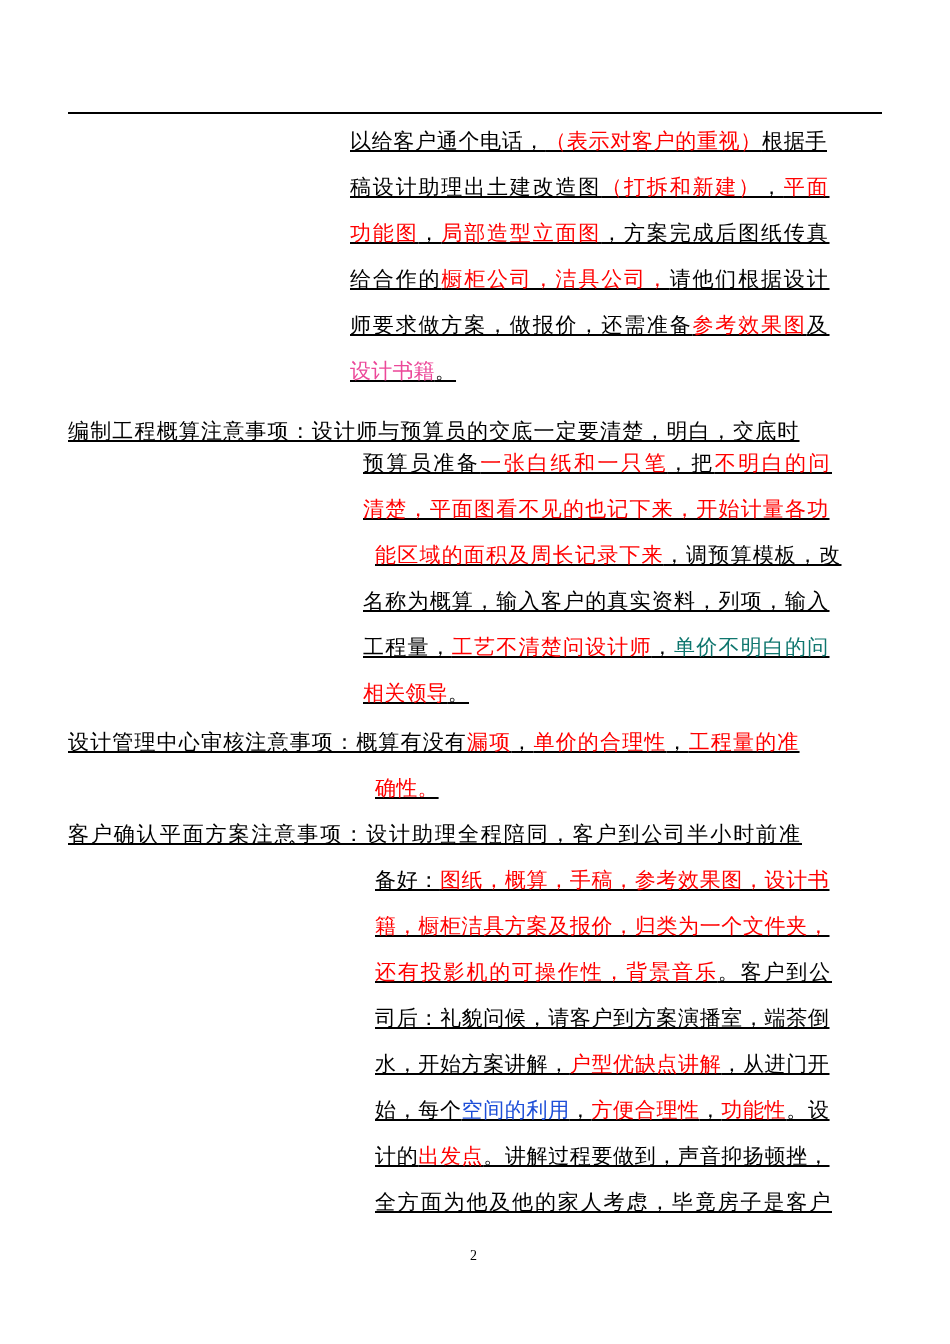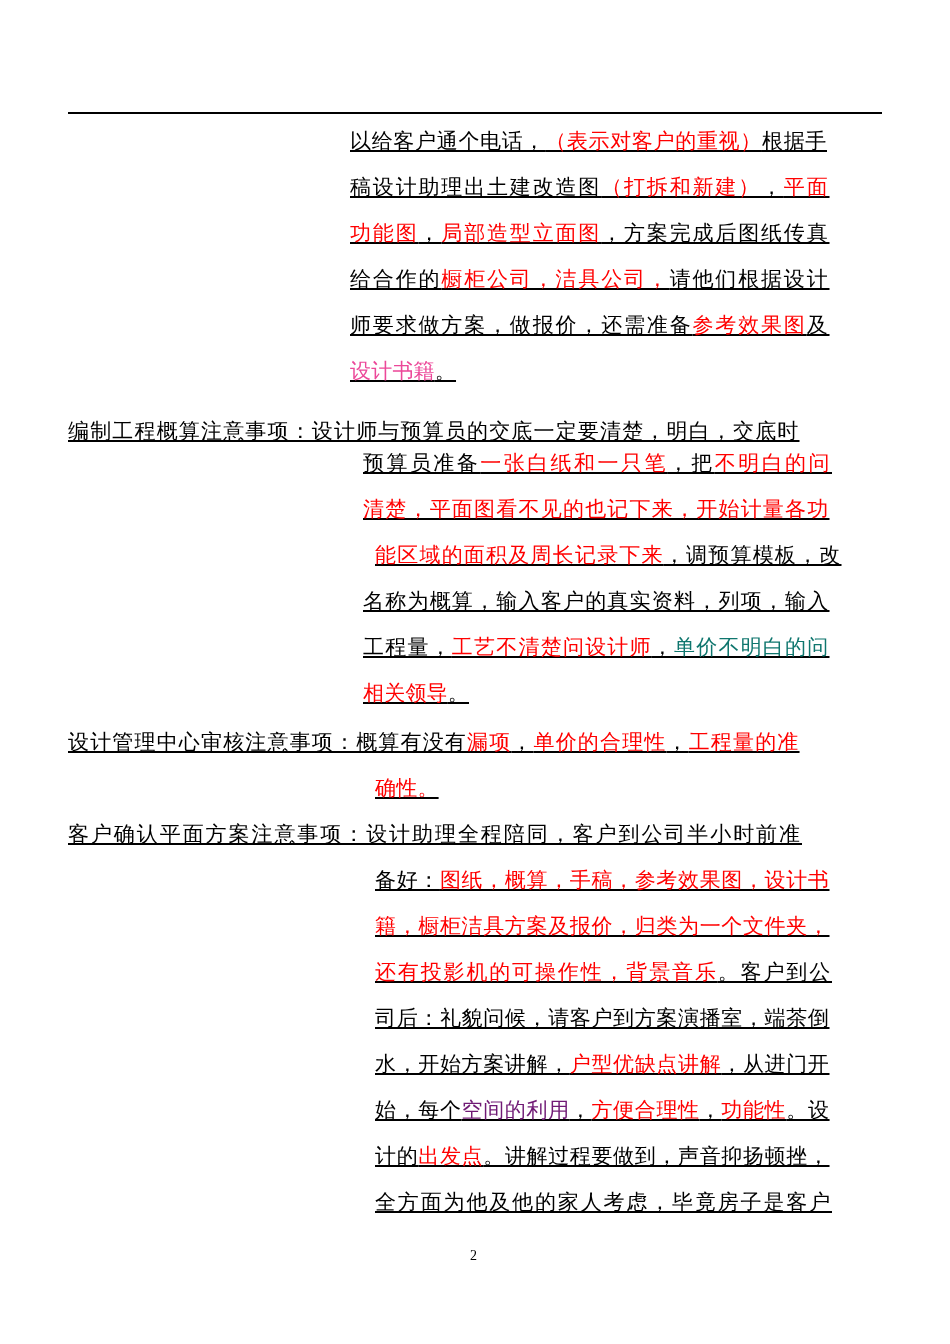--- a/index.html
+++ b/index.html
@@ -30,18 +30,18 @@
       <div class="line" style="left: 363px; top: 632px; letter-spacing: 1.21265px;"><span>工程量，</span><span class="red" style="color: rgb(255, 0, 0);">工艺不清楚问设计师</span><span>，</span><span class="red" style="color: #0f766e;">单价不明白的问</span></div>
       <div class="line" style="left: 363px; top: 678px;"><span class="red" style="color: rgb(255, 0, 0);">相关领导</span><span>。</span></div>
       <div class="line" style="left: 68px; top: 727px; letter-spacing: 1.16591px;"><span>设计管理中心审核注意事项：概算有没有</span><span class="red" style="color: rgb(255, 0, 0);">漏项</span><span>，</span><span class="red" style="color: rgb(255, 0, 0);">单价的合理性</span><span>，</span><span class="red" style="color: rgb(255, 0, 0);">工程量的准</span></div>
       <div class="line" style="left: 375px; top: 773px; text-align: right;"><span class="red" style="color: rgb(255, 0, 0);">确性。</span></div>
       <div class="line" style="left: 68px; top: 819px; letter-spacing: 1.9373px;"><span>客户确认平面方案注意事项：设计助理全程陪同，客户到公司半小时前准</span></div>
       <div class="line" style="left: 375px; top: 865px; letter-spacing: 0.641964px;"><span>备好：</span><span class="red" style="color: rgb(255, 0, 0);">图纸，概算，手稿，参考效果图，设计书</span></div>
       <div class="line" style="left: 375px; top: 911px; letter-spacing: 0.642708px;"><span class="red" style="color: rgb(255, 0, 0);">籍，橱柜洁具方案及报价，归类为一个文件夹，</span></div>
       <div class="line" style="left: 375px; top: 957px; letter-spacing: 1.85px;"><span class="red" style="color: rgb(255, 0, 0);">还有投影机的可操作性，背景音乐</span><span>。客户到公</span></div>
       <div class="line" style="left: 375px; top: 1003px; letter-spacing: 0.642708px;"><span>司后：礼貌问候，请客户到方案演播室，端茶倒</span></div>
       <div class="line" style="left: 375px; top: 1049px; letter-spacing: 0.641964px;"><span>水，开始方案讲解，</span><span class="red" style="color: rgb(255, 0, 0);">户型优缺点讲解</span><span>，从进门开</span></div>
-      <div class="line" style="left: 375px; top: 1095px; letter-spacing: 0.64122px;"><span>始，每个</span><span class="red" style="color: #701a75;">空间的利用</span><span>，</span><span class="red" style="color: rgb(255, 0, 0);">方便合理性</span><span>，</span><span class="red" style="color: rgb(255, 0, 0);">功能性</span><span>。设</span></div>
+      <div class="line" style="left: 375px; top: 1095px; letter-spacing: 0.64122px;"><span>始，每个</span><span class="red" style="color: #1d4ed8;">空间的利用</span><span>，</span><span class="red" style="color: rgb(255, 0, 0);">方便合理性</span><span>，</span><span class="red" style="color: rgb(255, 0, 0);">功能性</span><span>。设</span></div>
       <div class="line" style="left: 375px; top: 1141px; letter-spacing: 0.641964px;"><span>计的</span><span class="red" style="color: rgb(255, 0, 0);">出发点</span><span>。讲解过程要做到，声音抑扬顿挫，</span></div>
       <div class="line" style="left: 375px; top: 1187px; letter-spacing: 1.85px;"><span>全方面为他及他的家人考虑，毕竟房子是客户</span></div>
     </div>
   <div class="pagenum">2</div>
 </div>
 
 </body></html>

